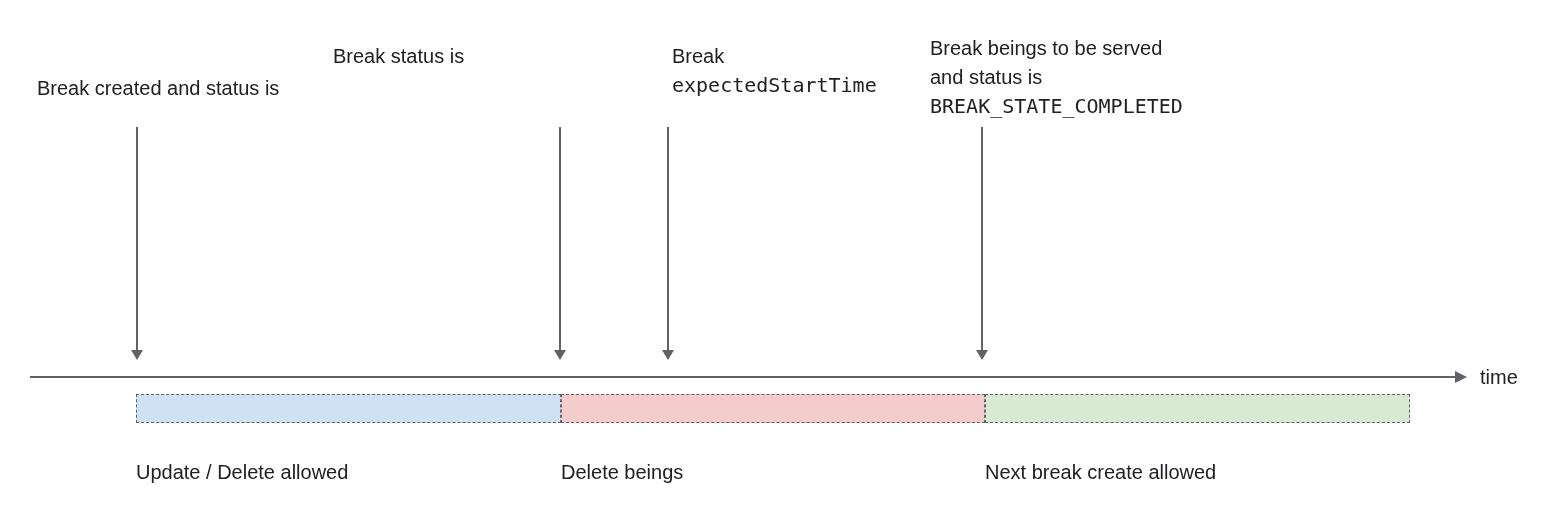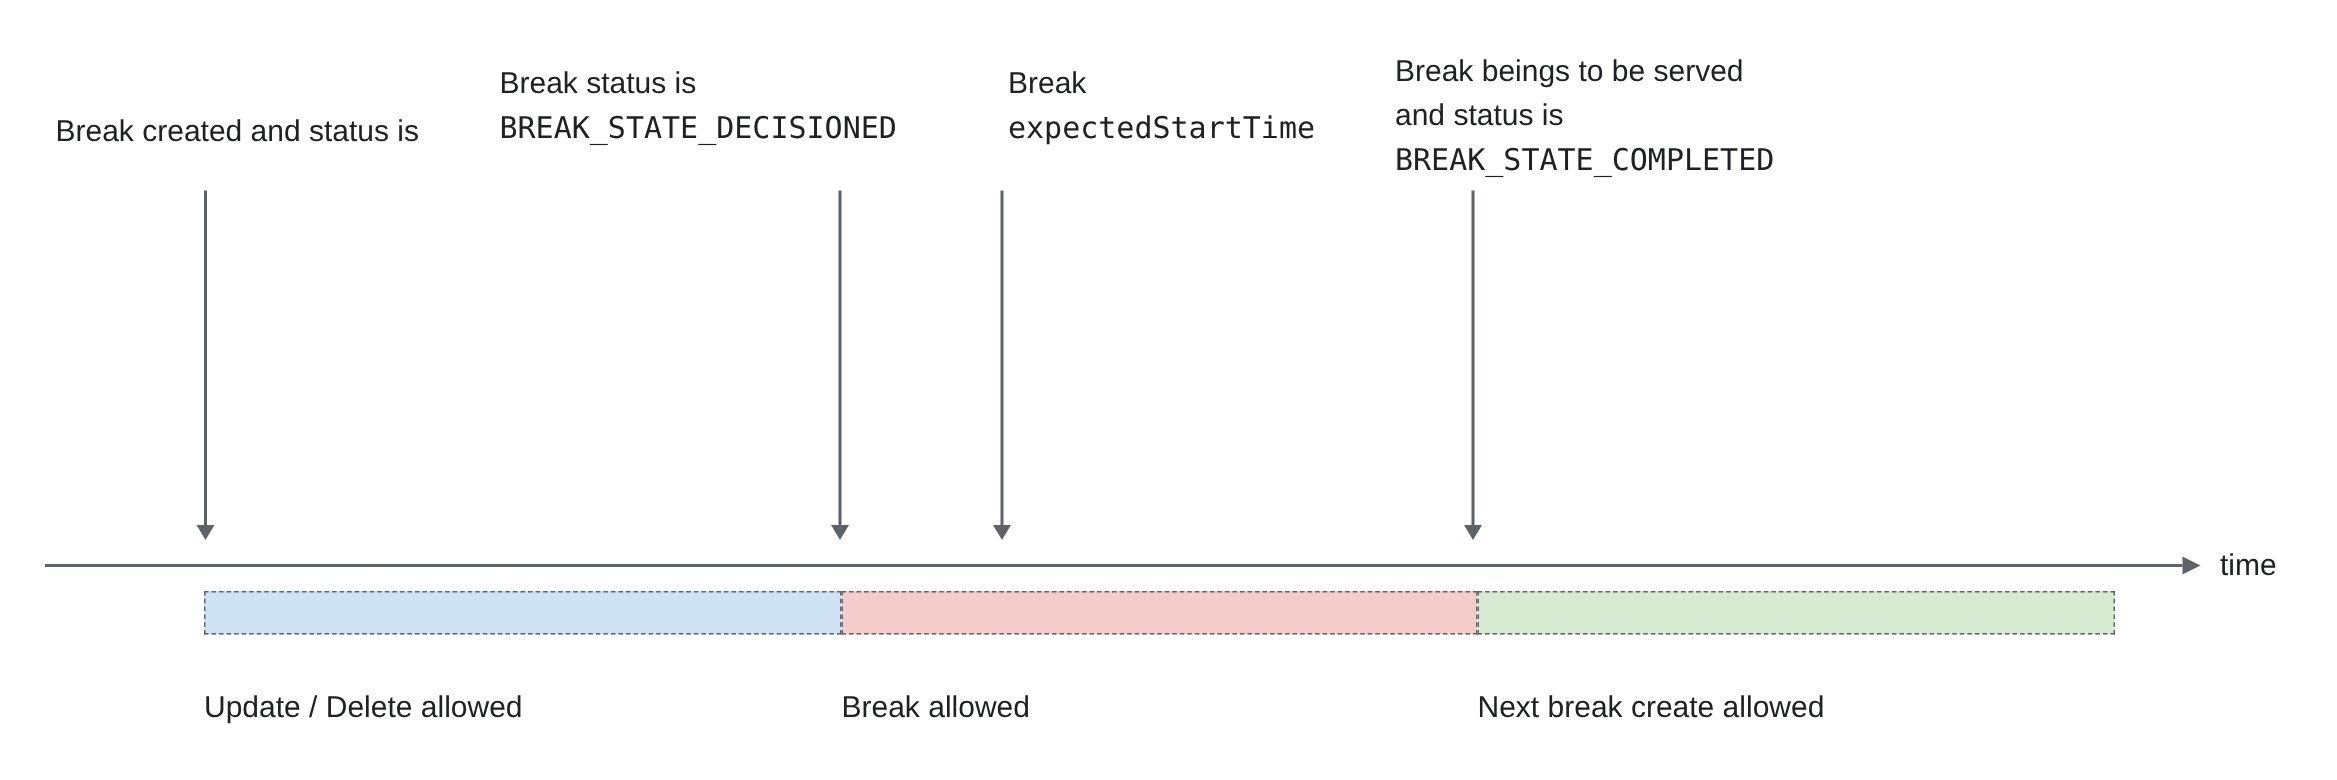--- a/index.html
+++ b/index.html
@@ -120,21 +120,20 @@
 <body>
 
 <div class="diagram">
 
   <div class="annotation a1">
     <div class="ann-text">Break created and status is</div>
   </div>
 
   <div class="annotation a2">
     <div class="ann-text">Break status is</div>
-    <div class="ann-code">BREAK_STATE_DECISIONED</div>
   </div>
 
   <div class="annotation a4">
     <div class="ann-text">Break beings to be served</div>
     <div class="ann-text">and status is</div>
     <div class="ann-code">BREAK_STATE_COMPLETED</div>
   </div>
 
   <div class="annotation a3">
     <div class="ann-text">Break</div>
@@ -147,16 +146,16 @@
   <div class="varrow arrow4"></div>
 
   <div class="timeline-line"></div>
   <div class="time-label">time</div>
 
   <div class="segment seg1" style="background-color: rgb(207, 226, 243);"></div>
   <div class="segment seg2" style="background-color: rgb(244, 204, 204);"></div>
   <div class="segment seg3" style="background-color: rgb(217, 234, 211);"></div>
 
   <div class="seg-label label1">Update / Delete allowed</div>
-  <div class="seg-label label2">Break allowed</div>
+  <div class="seg-label label2">Delete beings</div>
   <div class="seg-label label3">Next break create allowed</div>
 
 </div>
 
 </body></html>

